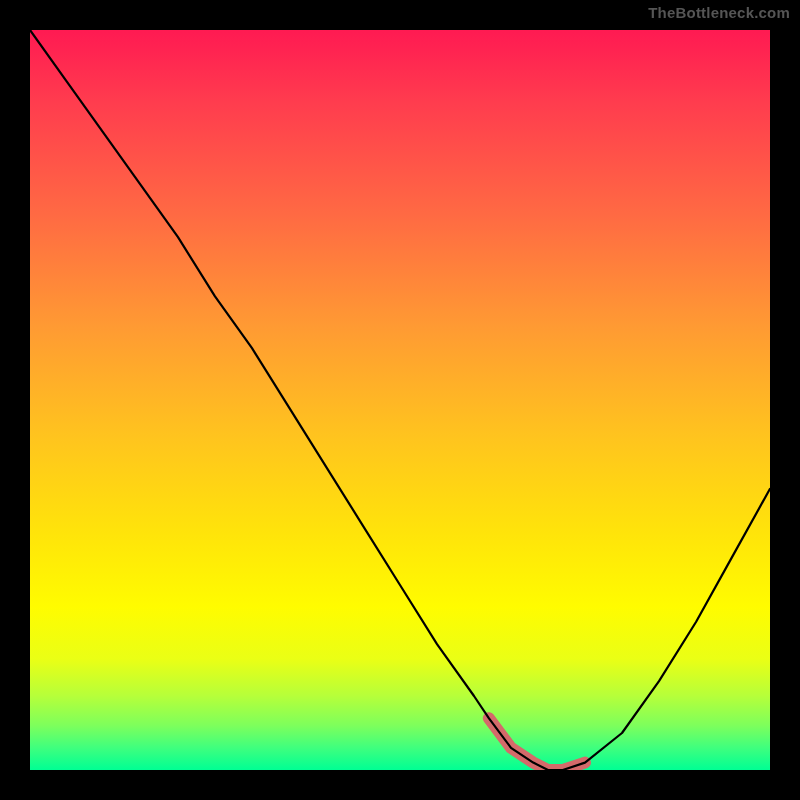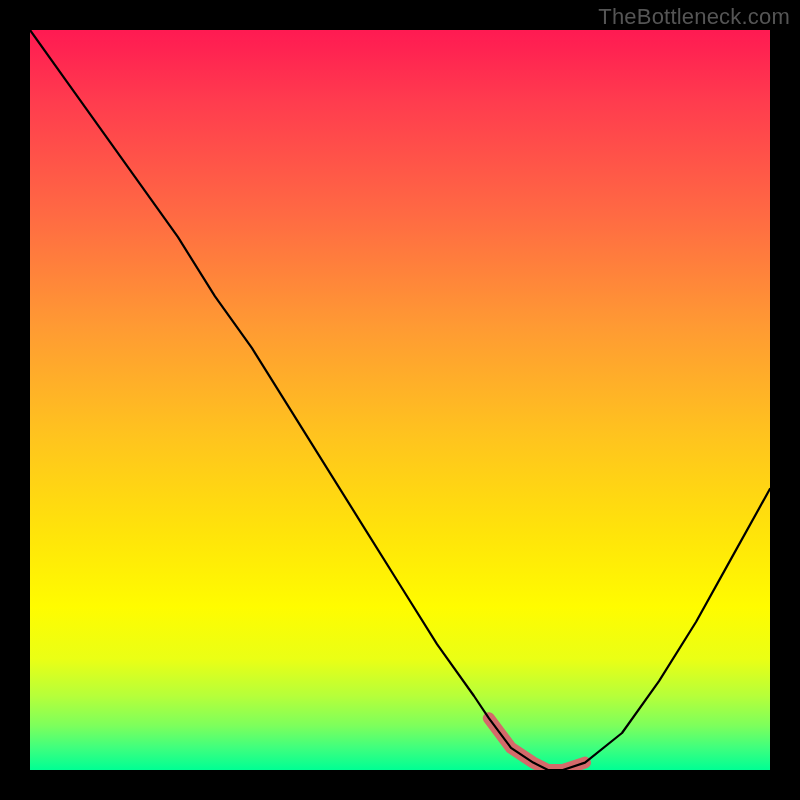--- a/index.html
+++ b/index.html
@@ -15,22 +15,22 @@
     position: relative;
     width: 800px;
     height: 800px;
     background: #000;
   }
   .watermark {
     position: absolute;
     top: 4px;
     right: 10px;
     color: #555;
-    font-size: 22px;
-    font-weight: 400;
+    font-size: 15px;
+    font-weight: 700;
     letter-spacing: 0.2px;
     z-index: 5;
   }
   .plot-area {
     position: absolute;
     left: 30px;
     top: 30px;
     width: 740px;
     height: 740px;
   }

